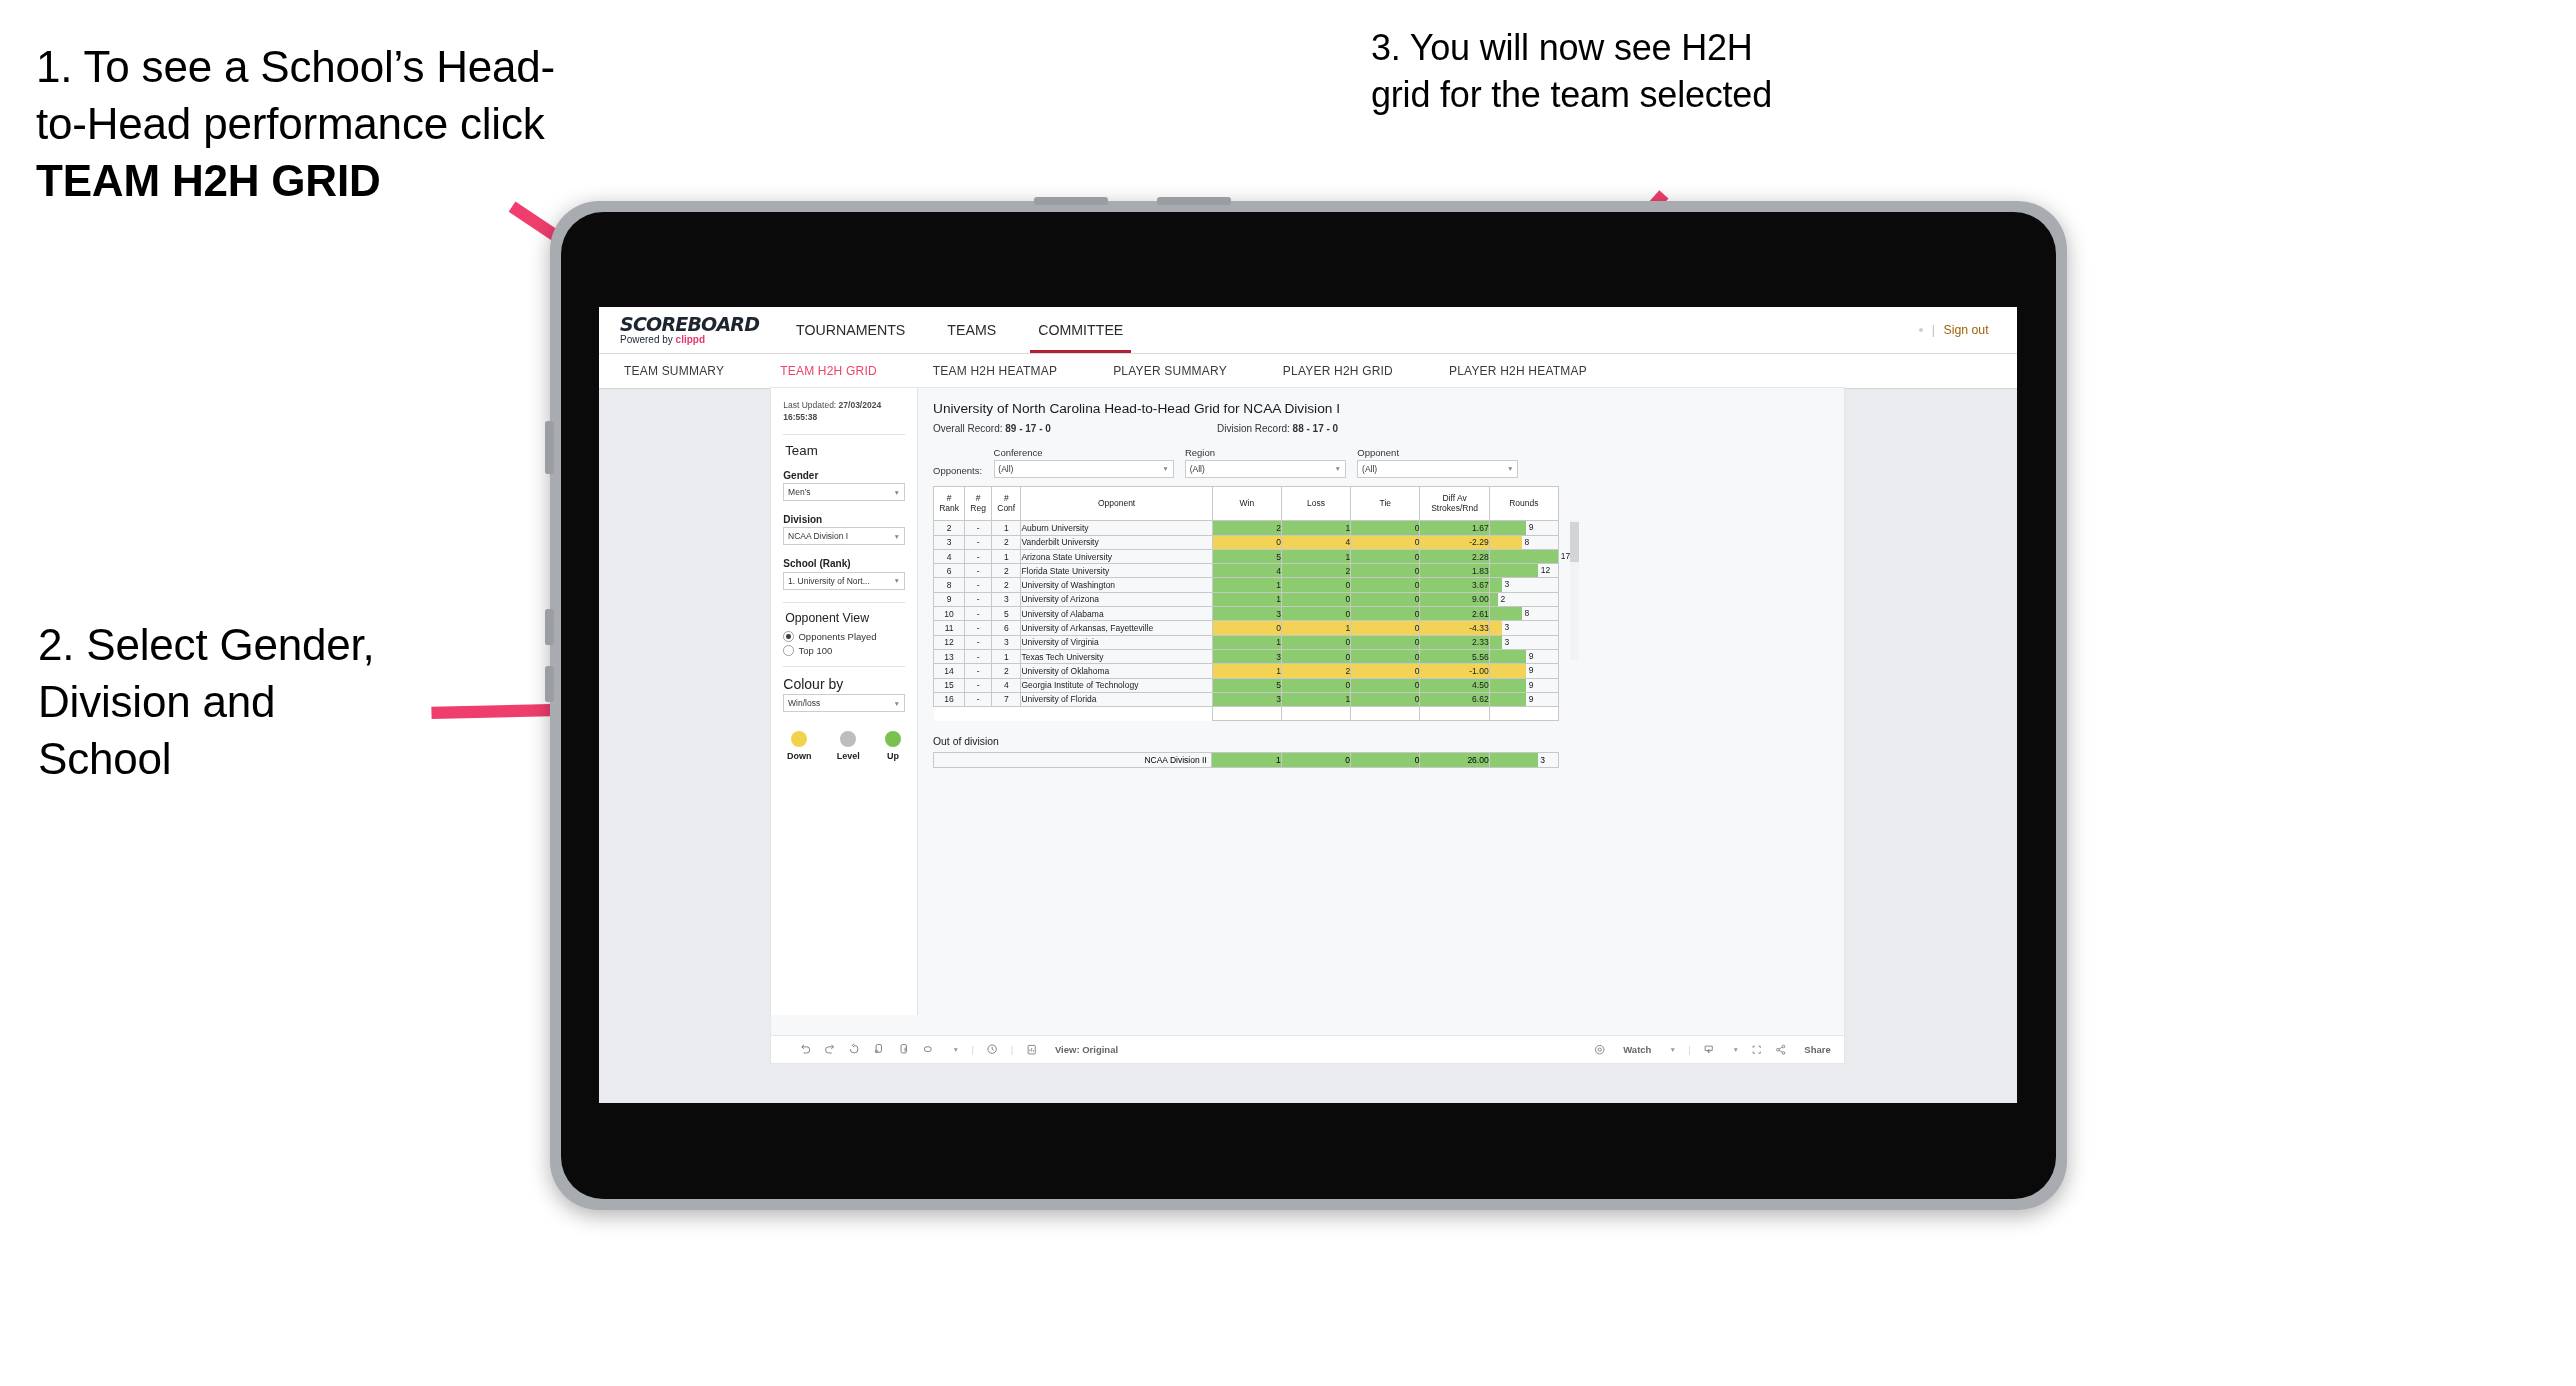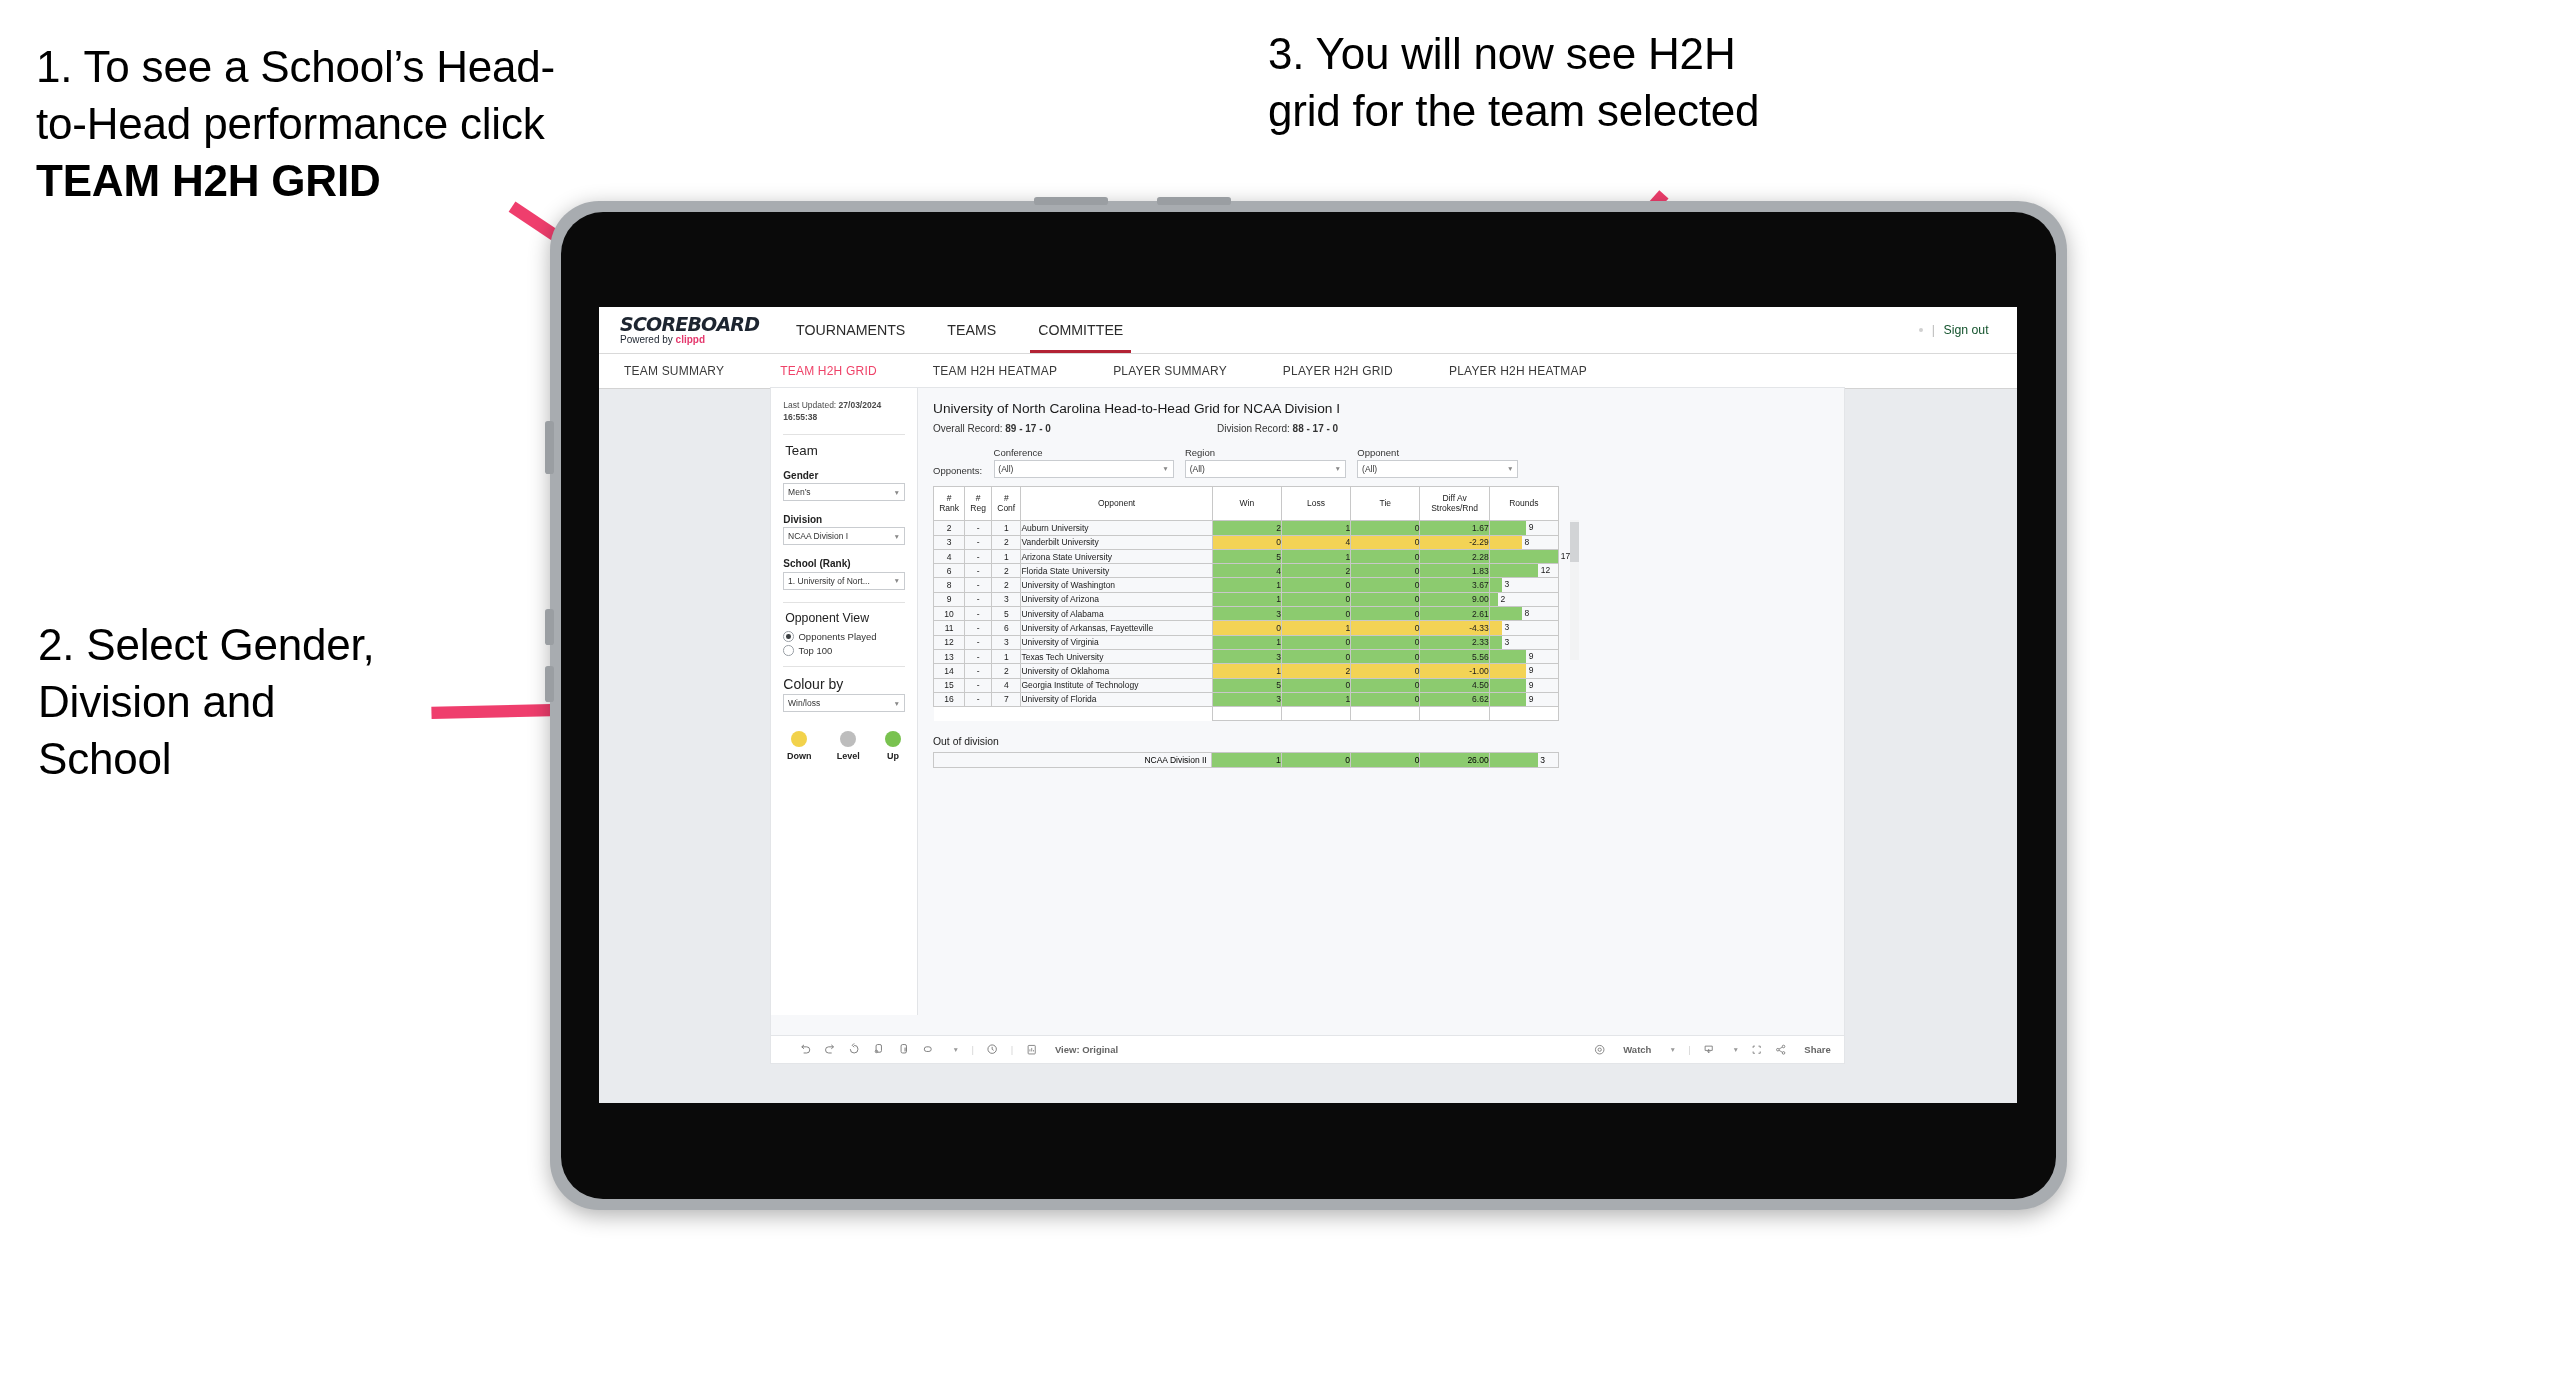--- a/index.html
+++ b/index.html
@@ -6,21 +6,21 @@
   body{
     width:2576px;height:1386px;background:#ffffff;
     font-family:"Liberation Sans",sans-serif;
     overflow:hidden;position:relative;
   }
 
   
   .annot{position:absolute;color:#000;font-weight:400;line-height:1.30;letter-spacing:-0.2px;}
   #annot-1{left:36px;top:38px;width:777px;font-size:44px;}
   #annot-2{left:38px;top:616px;width:531px;font-size:44px;}
-  #annot-3{left:1268px;top:25px;width:758px;font-size:44px;}
+  #annot-3{left:1371px;top:25px;width:758px;font-size:36px;}
   .annot b{font-weight:700;}
   .annot .ln{display:block;}
 
   svg.arrows{position:absolute;left:0;top:0;width:2576px;height:1386px;pointer-events:none;}
 
   
   #tablet{position:absolute;left:550px;top:201px;width:1517px;height:1009px;}
   .tab-outer{position:absolute;inset:0;background:#a8acb0;border-radius:49px;
      box-shadow:0 5.7px 21px rgba(0,0,0,.30);}
   .tab-inner{position:absolute;left:11.4px;top:11.4px;right:11.4px;bottom:11.4px;
@@ -189,21 +189,21 @@
         <div class="sub"><span>Powered by </span><span class="pink">clippd</span></div>
       </div>
       <nav class="topnav">
         <a href="#">TOURNAMENTS</a>
         <a href="#">TEAMS</a>
         <a href="#" class="active">COMMITTEE</a>
       </nav>
       <div class="header-right">
         <span class="dot"></span>
         <span class="sep">|</span>
-        <a href="#" style="color:#14532d;text-decoration:none">Sign out</a>
+        <a href="#" style="color:#a16207;text-decoration:none">Sign out</a>
       </div>
     </div>
 
     <div class="subnav">
       <a href="#">TEAM SUMMARY</a>
       <a href="#" class="active">TEAM H2H GRID</a>
       <a href="#">TEAM H2H HEATMAP</a>
       <a href="#">PLAYER SUMMARY</a>
       <a href="#">PLAYER H2H GRID</a>
       <a href="#">PLAYER H2H HEATMAP</a>

